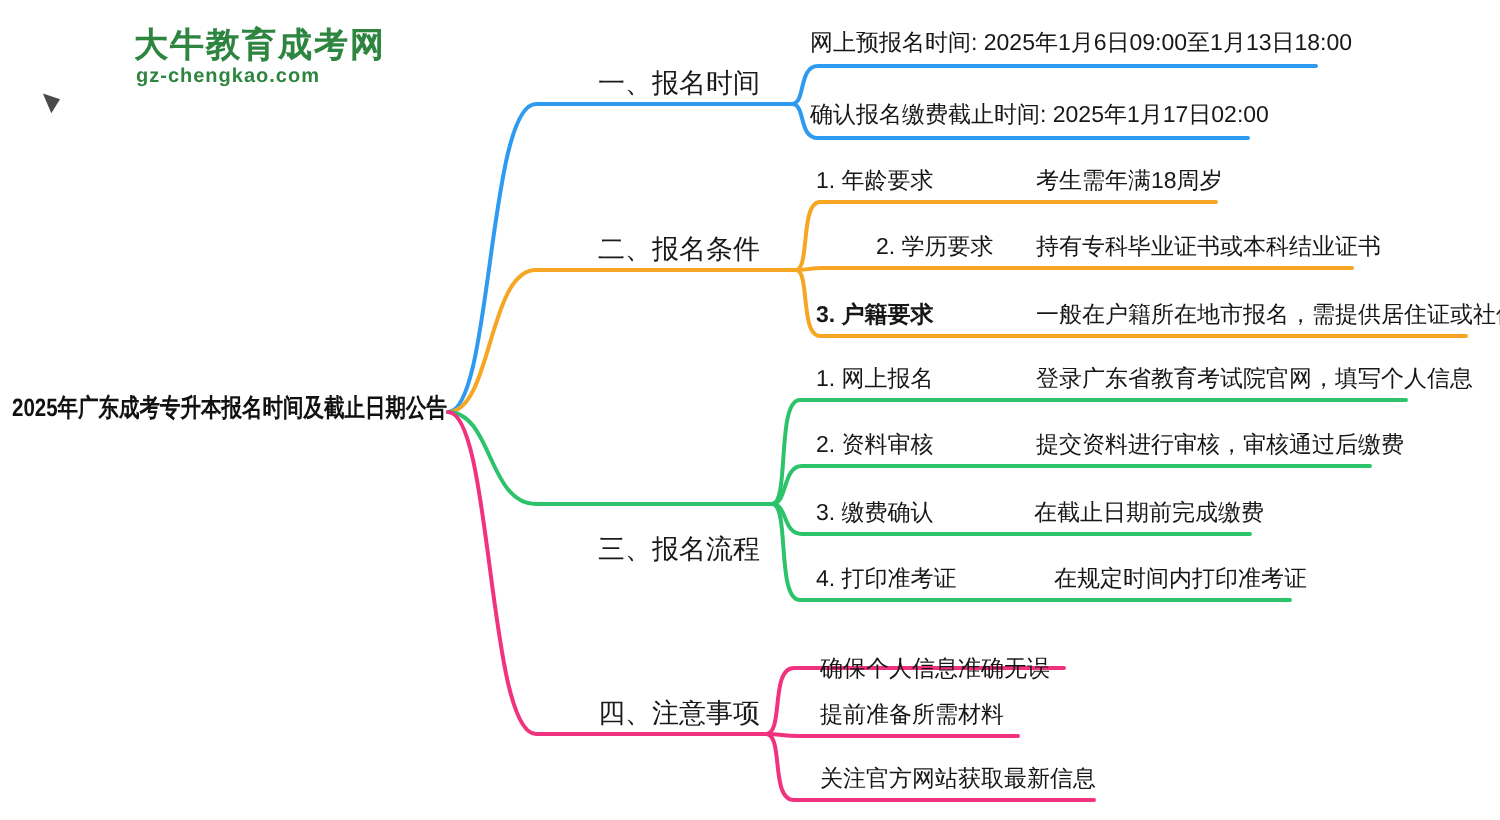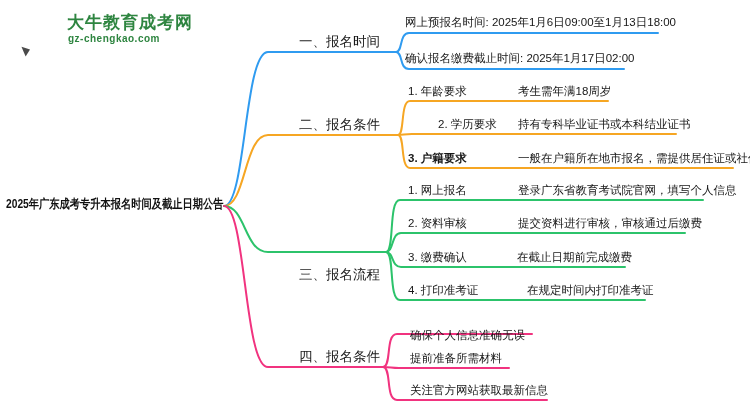--- a/index.html
+++ b/index.html
@@ -77,21 +77,21 @@
     <div class="badge-tail"></div>
     <div class="brand">大牛教育成考网</div>
     <div class="brand-domain">gz-chengkao.com</div>
   </div>
 
   <div class="txt title">2025年广东成考专升本报名时间及截止日期公告</div>
 
   <div class="txt blabel b1-label">一、报名时间</div>
   <div class="txt blabel b2-label">二、报名条件</div>
   <div class="txt blabel b3-label">三、报名流程</div>
-  <div class="txt blabel b4-label">四、报名条件</div>
+  <div class="txt blabel b4-label">四、注意事项</div>
 
   <div class="txt row r11">网上预报名时间: 2025年1月6日09:00至1月13日18:00</div>
   <div class="txt row r12">确认报名缴费截止时间: 2025年1月17日02:00</div>
 
   <div class="txt row r21l">1. 年龄要求</div>
   <div class="txt row r21d">考生需年满18周岁</div>
   <div class="txt row r22l">2. 学历要求</div>
   <div class="txt row r22d">持有专科毕业证书或本科结业证书</div>
   <div class="txt row r23l">3. 户籍要求</div>
   <div class="txt row r23d">一般在户籍所在地市报名，需提供居住证或社保证明</div>

